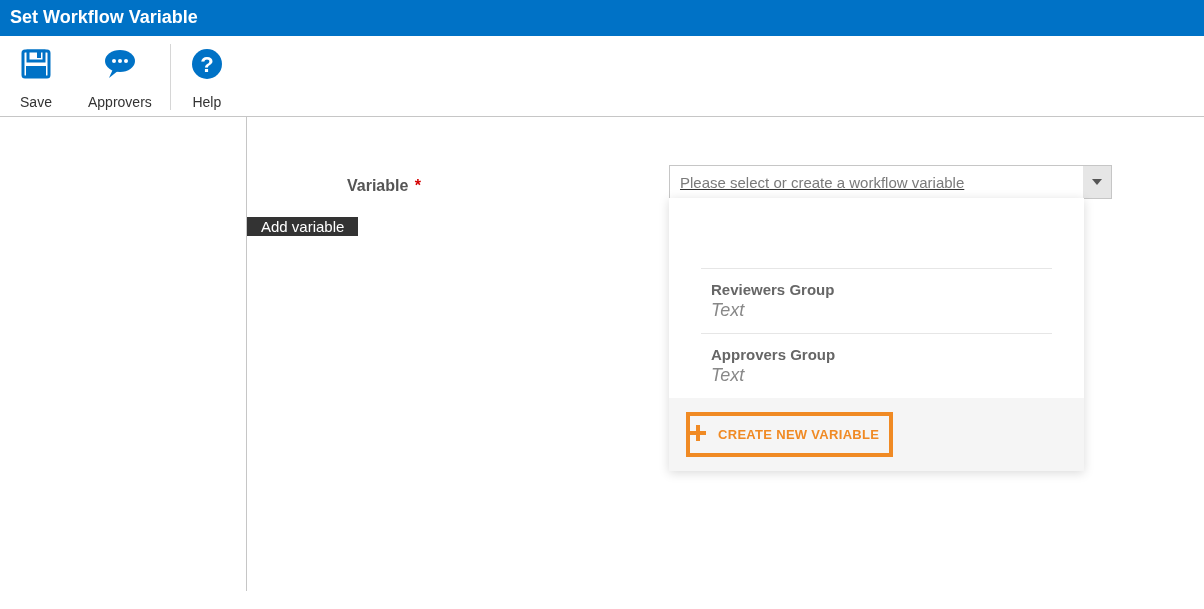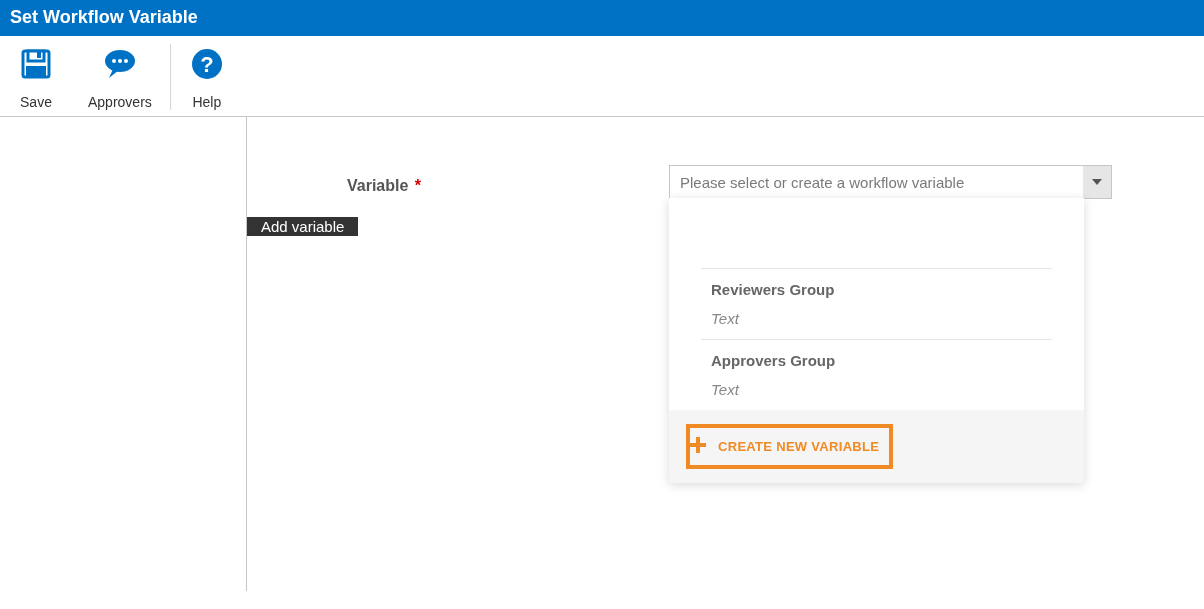--- a/index.html
+++ b/index.html
@@ -84,20 +84,21 @@
       font-size: 16px;
       padding-top: 12px;
     }
     .required-star {
       color: #d40000;
       margin-left: 2px;
     }
     .form-control-wrap {
       flex: 1;
       position: relative;
+      text-decoration: underline;
     }
     .select-box {
       display: flex;
       width: 443px;
       height: 34px;
       border: 1px solid #c6c6c6;
       background: #fff;
       align-items: center;
     }
     .select-input {
@@ -143,22 +144,22 @@
       cursor: pointer;
     }
     .dropdown-option-name {
       font-weight: bold;
       color: #666;
       font-size: 15px;
     }
     .dropdown-option-type {
       color: #888;
       font-style: italic;
-      font-size: 15px;
-      margin-top: 12px;
+      font-size: 18px;
+      margin-top: 2px;
     }
     .create-new-row {
       background: #f5f5f5;
       padding: 14px 20px;
       display: flex;
       align-items: center;
       cursor: pointer;
       margin-top: 0;
     }
     .create-highlight {

